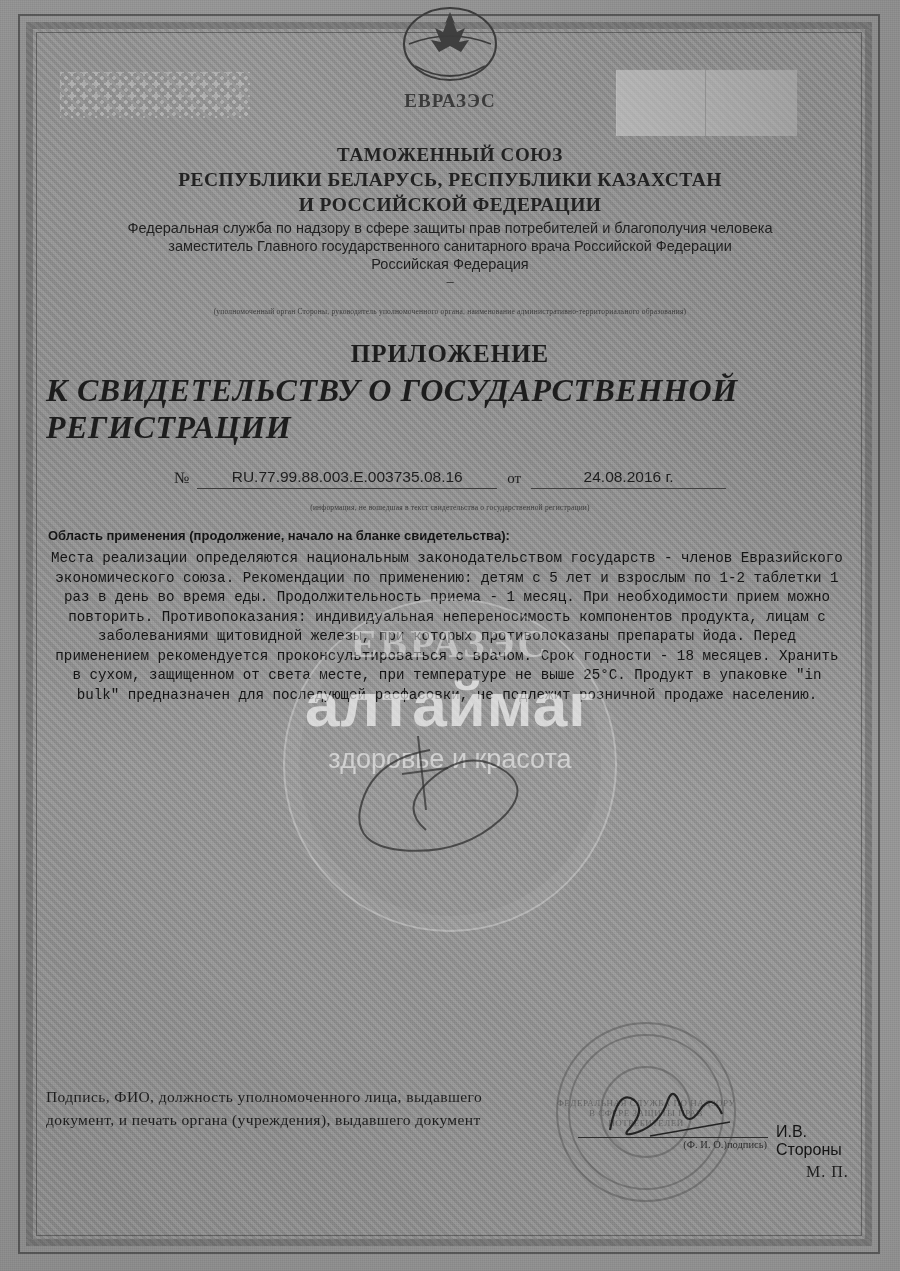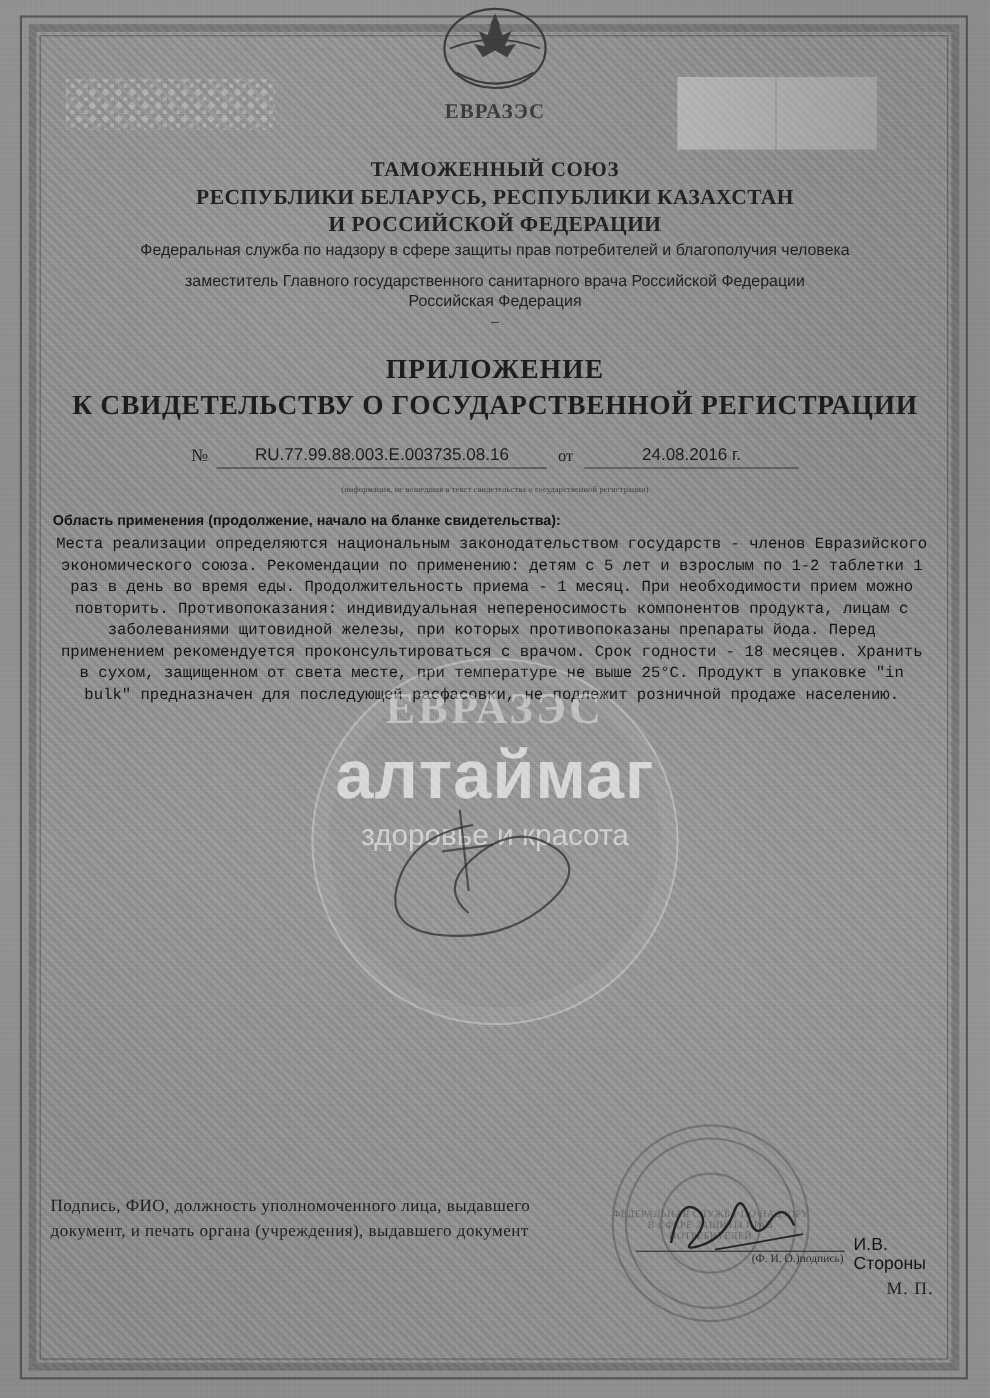--- a/index.html
+++ b/index.html
@@ -132,21 +132,21 @@
     font-size: 19.5px;
     letter-spacing: .4px;
     margin-top: 3px;
   }
   .org1, .org2, .org3 {
     font-family: "Liberation Sans", sans-serif;
     font-size: 14.5px;
     color: #1f1f1f;
     margin-top: 4px;
   }
-  .org2 { margin-top: 12px; }
+  .org2 { margin-top: 2px; }
   .org3 { margin-top: 2px; text-align: center; }
   .dash {
     font-size: 13px;
     margin-top: 2px;
     color: #333;
   }
   .caption-small {
     font-family: "Liberation Serif", serif;
     font-size: 7.5px;
     color: #3a3a3a;
@@ -158,25 +158,26 @@
     font-weight: bold;
     font-size: 25px;
     letter-spacing: 1px;
     margin-top: 24px;
     text-align: center;
     color: #1d1d1d;
   }
   .title2 {
     font-family: "Liberation Serif", serif;
     font-weight: bold;
-    font-size: 25px;
+    font-size: 32px;
     letter-spacing: .6px;
     margin-top: 4px;
-    text-align: center;
+    text-align: left;
     color: #1d1d1d;
+    font-style: italic;
   }
   .numrow {
     margin-top: 22px;
     display: flex;
     align-items: flex-end;
     justify-content: center;
     gap: 0;
     font-family: "Liberation Serif", serif;
     color: #1d1d1d;
   }
@@ -407,20 +408,21 @@
 
     <div class="hdr hdr1">ТАМОЖЕННЫЙ СОЮЗ</div>
     <div class="hdr hdr2">РЕСПУБЛИКИ БЕЛАРУСЬ, РЕСПУБЛИКИ КАЗАХСТАН</div>
     <div class="hdr hdr3">И РОССИЙСКОЙ ФЕДЕРАЦИИ</div>
 
     <div class="hdr org1">Федеральная служба по надзору в сфере защиты прав потребителей и благополучия человека</div>
     <div class="hdr org2">заместитель Главного государственного санитарного врача Российской Федерации</div>
     <div class="hdr org3">Российская Федерация</div>
     <div class="hdr dash">–</div>
 
+    <div class="hdr caption-small">(уполномоченный орган Стороны, руководитель уполномоченного органа, наименование административно-территориального образования)</div>
 
     <div class="title1">ПРИЛОЖЕНИЕ</div>
     <div class="title2">К СВИДЕТЕЛЬСТВУ О ГОСУДАРСТВЕННОЙ РЕГИСТРАЦИИ</div>
 
     <div class="numrow">
       <div class="num-label">№</div>
       <div class="num-value">RU.77.99.88.003.Е.003735.08.16</div>
       <div class="ot-label">от</div>
       <div class="date-value">24.08.2016 г.</div>
     </div>

